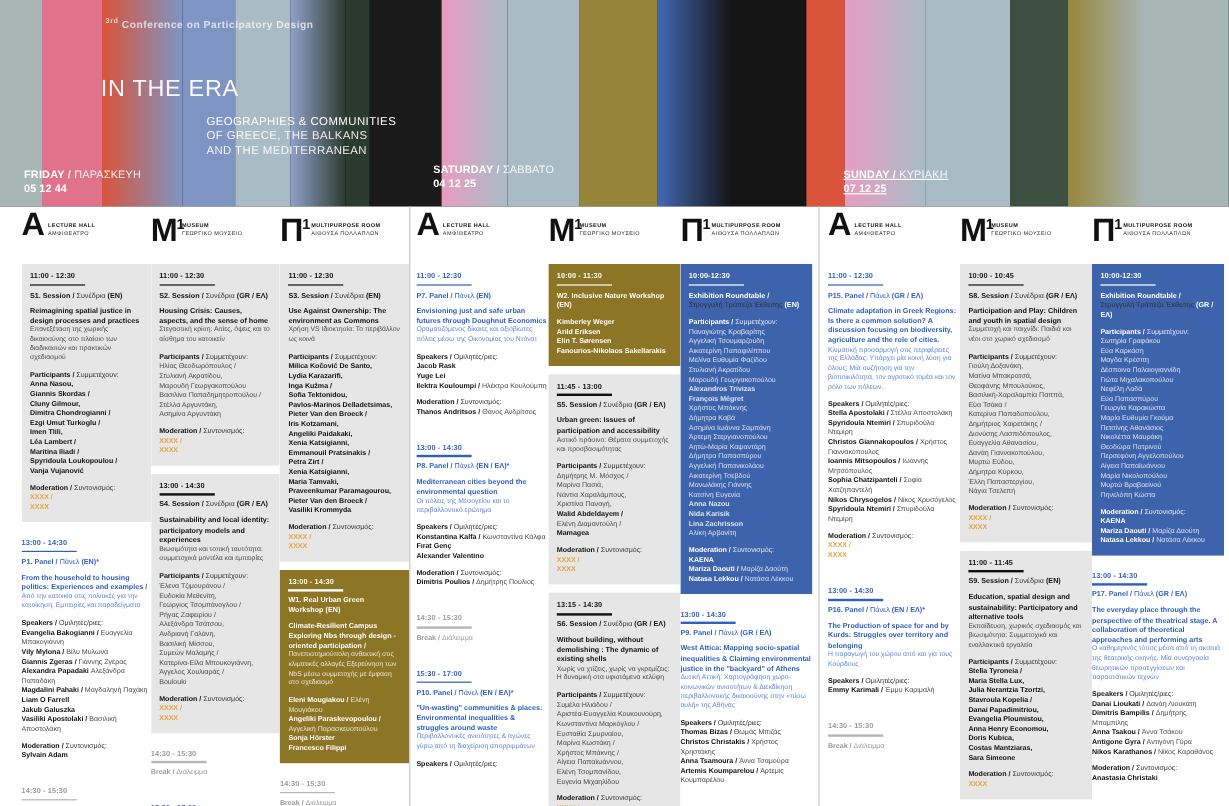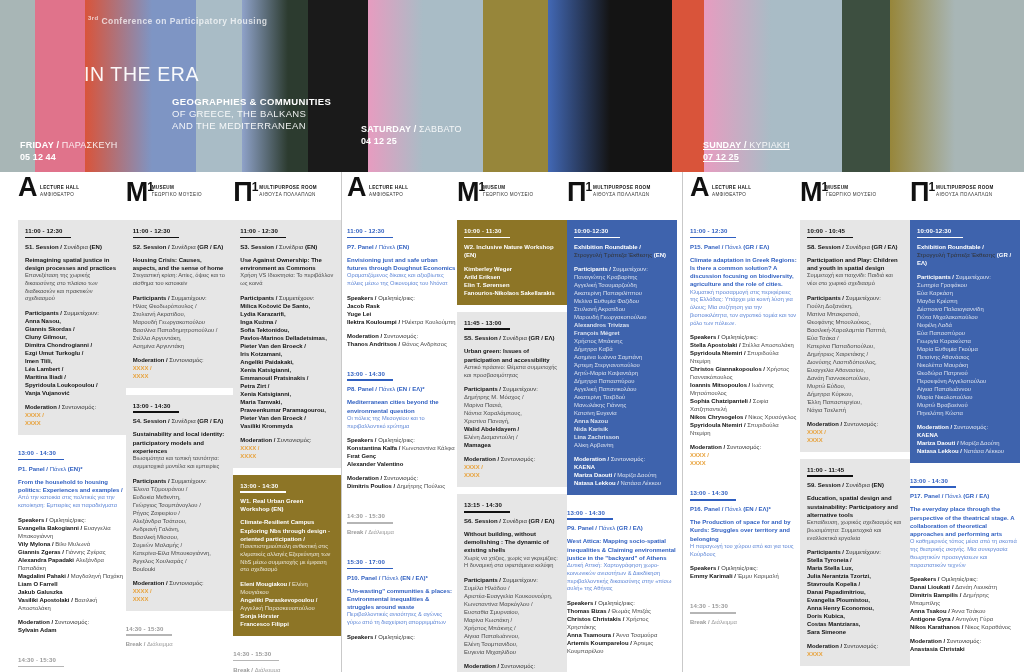--- a/index.html
+++ b/index.html
@@ -18,29 +18,29 @@
   .hero-text { position:absolute; inset:0; color:#fff; }
   .conf-kicker {
     position:absolute; left:88px; top:15px;
     font-size:8.5px; font-weight:600; letter-spacing:.45px;
     color:rgba(255,255,255,.72);
   }
   .conf-kicker sup { font-size:6px; vertical-align:super; }
   .title-1 { position:absolute; left:30px; top:40px; font-size:20.5px; font-weight:700; letter-spacing:.5px; }
   .title-2 { position:absolute; left:84px; top:63px; font-size:19.5px; font-weight:400; letter-spacing:.6px; color:rgba(255,255,255,.95); }
   .title-3 { position:absolute; left:17px; top:84px; font-size:19.5px; font-weight:400; letter-spacing:.6px; color:rgba(255,255,255,.95); }
-  .sub-1 { position:absolute; left:172px; top:96px; font-size:9.5px; font-weight:700; letter-spacing:.35px; }
+  .sub-1 { position:absolute; left:172px; top:96px; font-size:9.5px; font-weight:400; letter-spacing:.35px; }
   .sub-2 { position:absolute; left:172px; top:108px; font-size:9.5px; font-weight:400; letter-spacing:.35px; color:rgba(255,255,255,.9); }
   .sub-3 { position:absolute; left:172px; top:120px; font-size:9.5px; font-weight:400; letter-spacing:.35px; color:rgba(255,255,255,.9); }
   .daylabel { position:absolute; font-size:9px; line-height:12px; letter-spacing:.2px; }
   .daylabel b { font-weight:700; }
   .daylabel span.gr { font-weight:400; color:rgba(255,255,255,.88); }
   .daylabel .date { font-weight:700; letter-spacing:.1px; }
   #day-fri { left:20px; top:139px; }
-  #day-sat { left:361px; top:123px; }
+  #day-sat { left:361px; top:135px; }
   #day-sun { left:703px; top:139px;text-decoration:underline; }
 
   
   .days { position:absolute; top:172px; left:0; width:1024px; height:500px; display:flex; }
   .day-col { position:relative; height:500px; }
   #sec-fri { width:341px; }
   #sec-sat { width:341px; }
   #sec-sun { width:342px; }
   .day-sep { position:absolute; top:0; bottom:0; width:1px; background:#c9c9c9; }
 
@@ -130,21 +130,21 @@
         <div style="width: 32.2157px; background: rgb(217, 84, 58);"></div>
         <div style="width: 66.7326px; background: linear-gradient(90deg, rgb(231, 156, 192), rgb(169, 188, 198));"></div>
         <div style="width: 71.3348px; background: rgb(169, 188, 198);"></div>
         <div style="width: 48.3236px; background: rgb(61, 79, 64);"></div>
         <div style="width: 64.4315px; background: linear-gradient(90deg, rgb(151, 134, 58), rgb(168, 182, 182));"></div>
         <div style="width: 69.0337px; background: rgb(168, 182, 182);"></div>
       </div>
     <div class="hero-text">
       <div class="conf-kicker">
         <sup>3rd</sup>
-        <span>Conference on Participatory Housing</span>
+        <span>Conference on Participatory Design</span>
       </div>
       <div class="title-2">IN THE ERA</div>
       <div class="sub-1">GEOGRAPHIES &amp; COMMUNITIES</div>
       <div class="sub-2">OF GREECE, THE BALKANS</div>
       <div class="sub-3">AND THE MEDITERRANEAN</div>
 
       <div class="daylabel" id="day-fri">
         <div><b>FRIDAY</b><b> / </b><span class="gr">ΠΑΡΑΣΚΕΥΗ</span></div>
         <div class="date">05 12 44</div>
       </div>

